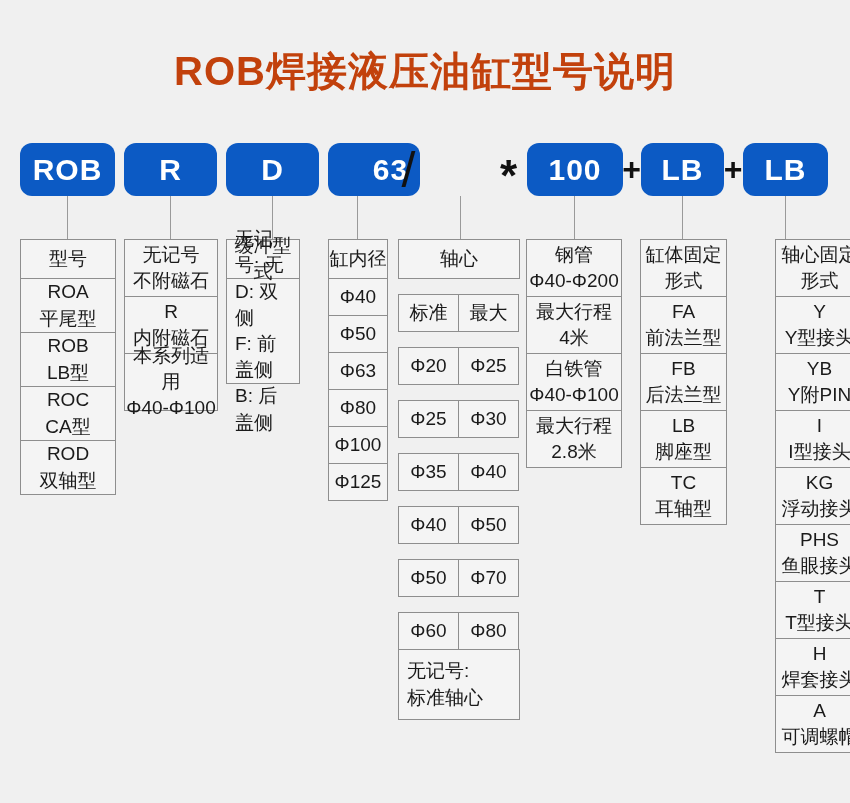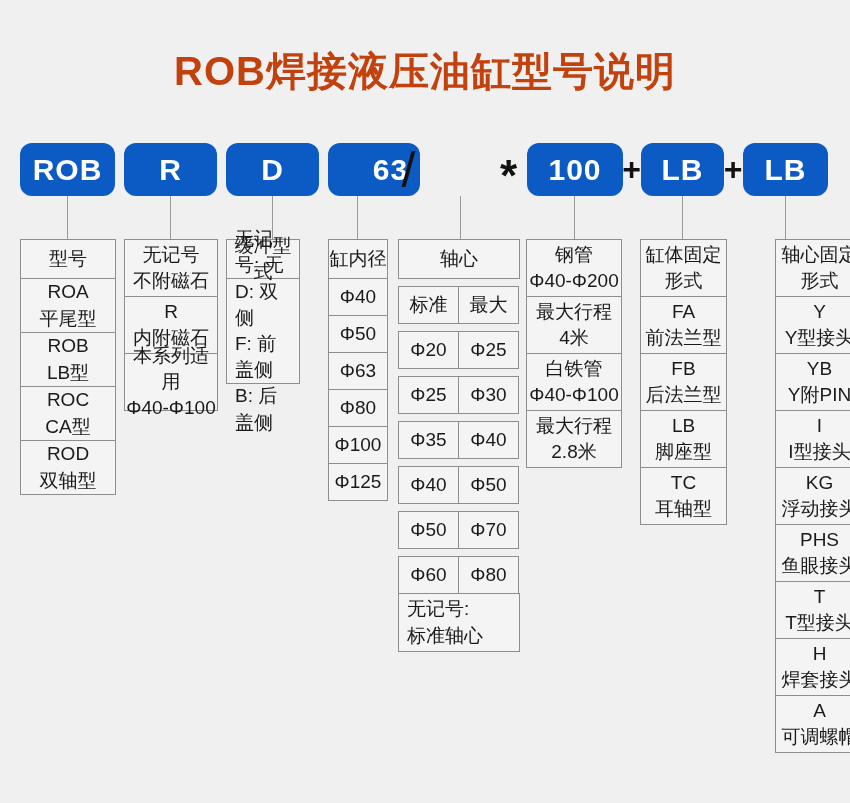--- a/index.html
+++ b/index.html
@@ -40,25 +40,25 @@
     box-sizing:border-box;
     border:1px solid #8e8e8e;
     background:#f4f4f4;
     display:flex;align-items:center;justify-content:center;
     text-align:center;white-space:pre-line;
     font-size:19px;line-height:1.38;color:#1a1a1a;
     margin-top:-1px;width:100%;
   }
   .box:first-child{margin-top:0;}
   .h40{height:40px}.h38{height:38px}.h55{height:55px}
-  .h58{height:58px}.h106{height:106px}.h60{height:59px}
+  .h58{height:58px}.h106{height:106px}.h60{height:71px}
   .align-left{justify-content:flex-start;text-align:left;padding-left:8px;padding-right:4px;}
   
   .trow{display:flex;margin-top:-1px;}
-  .trow .box{margin-top:8px;width:50%;}
+  .trow .box{margin-top:16px;width:50%;}
   .trow .box + .box{margin-left:-1px;}
   .col-model{left:20px;width:96px;}
   .col-magnet{left:124px;width:94px;}
   .col-cushion{left:226px;width:74px;}
   .col-bore{left:328px;width:60px;}
   .col-shaft{left:398px;width:122px;}
   .col-stroke{left:526px;width:96px;}
   .col-bodymount{left:640px;width:87px;}
   .col-rodmount{left:743px;width:89px;margin-left:32px;}
 </style>

